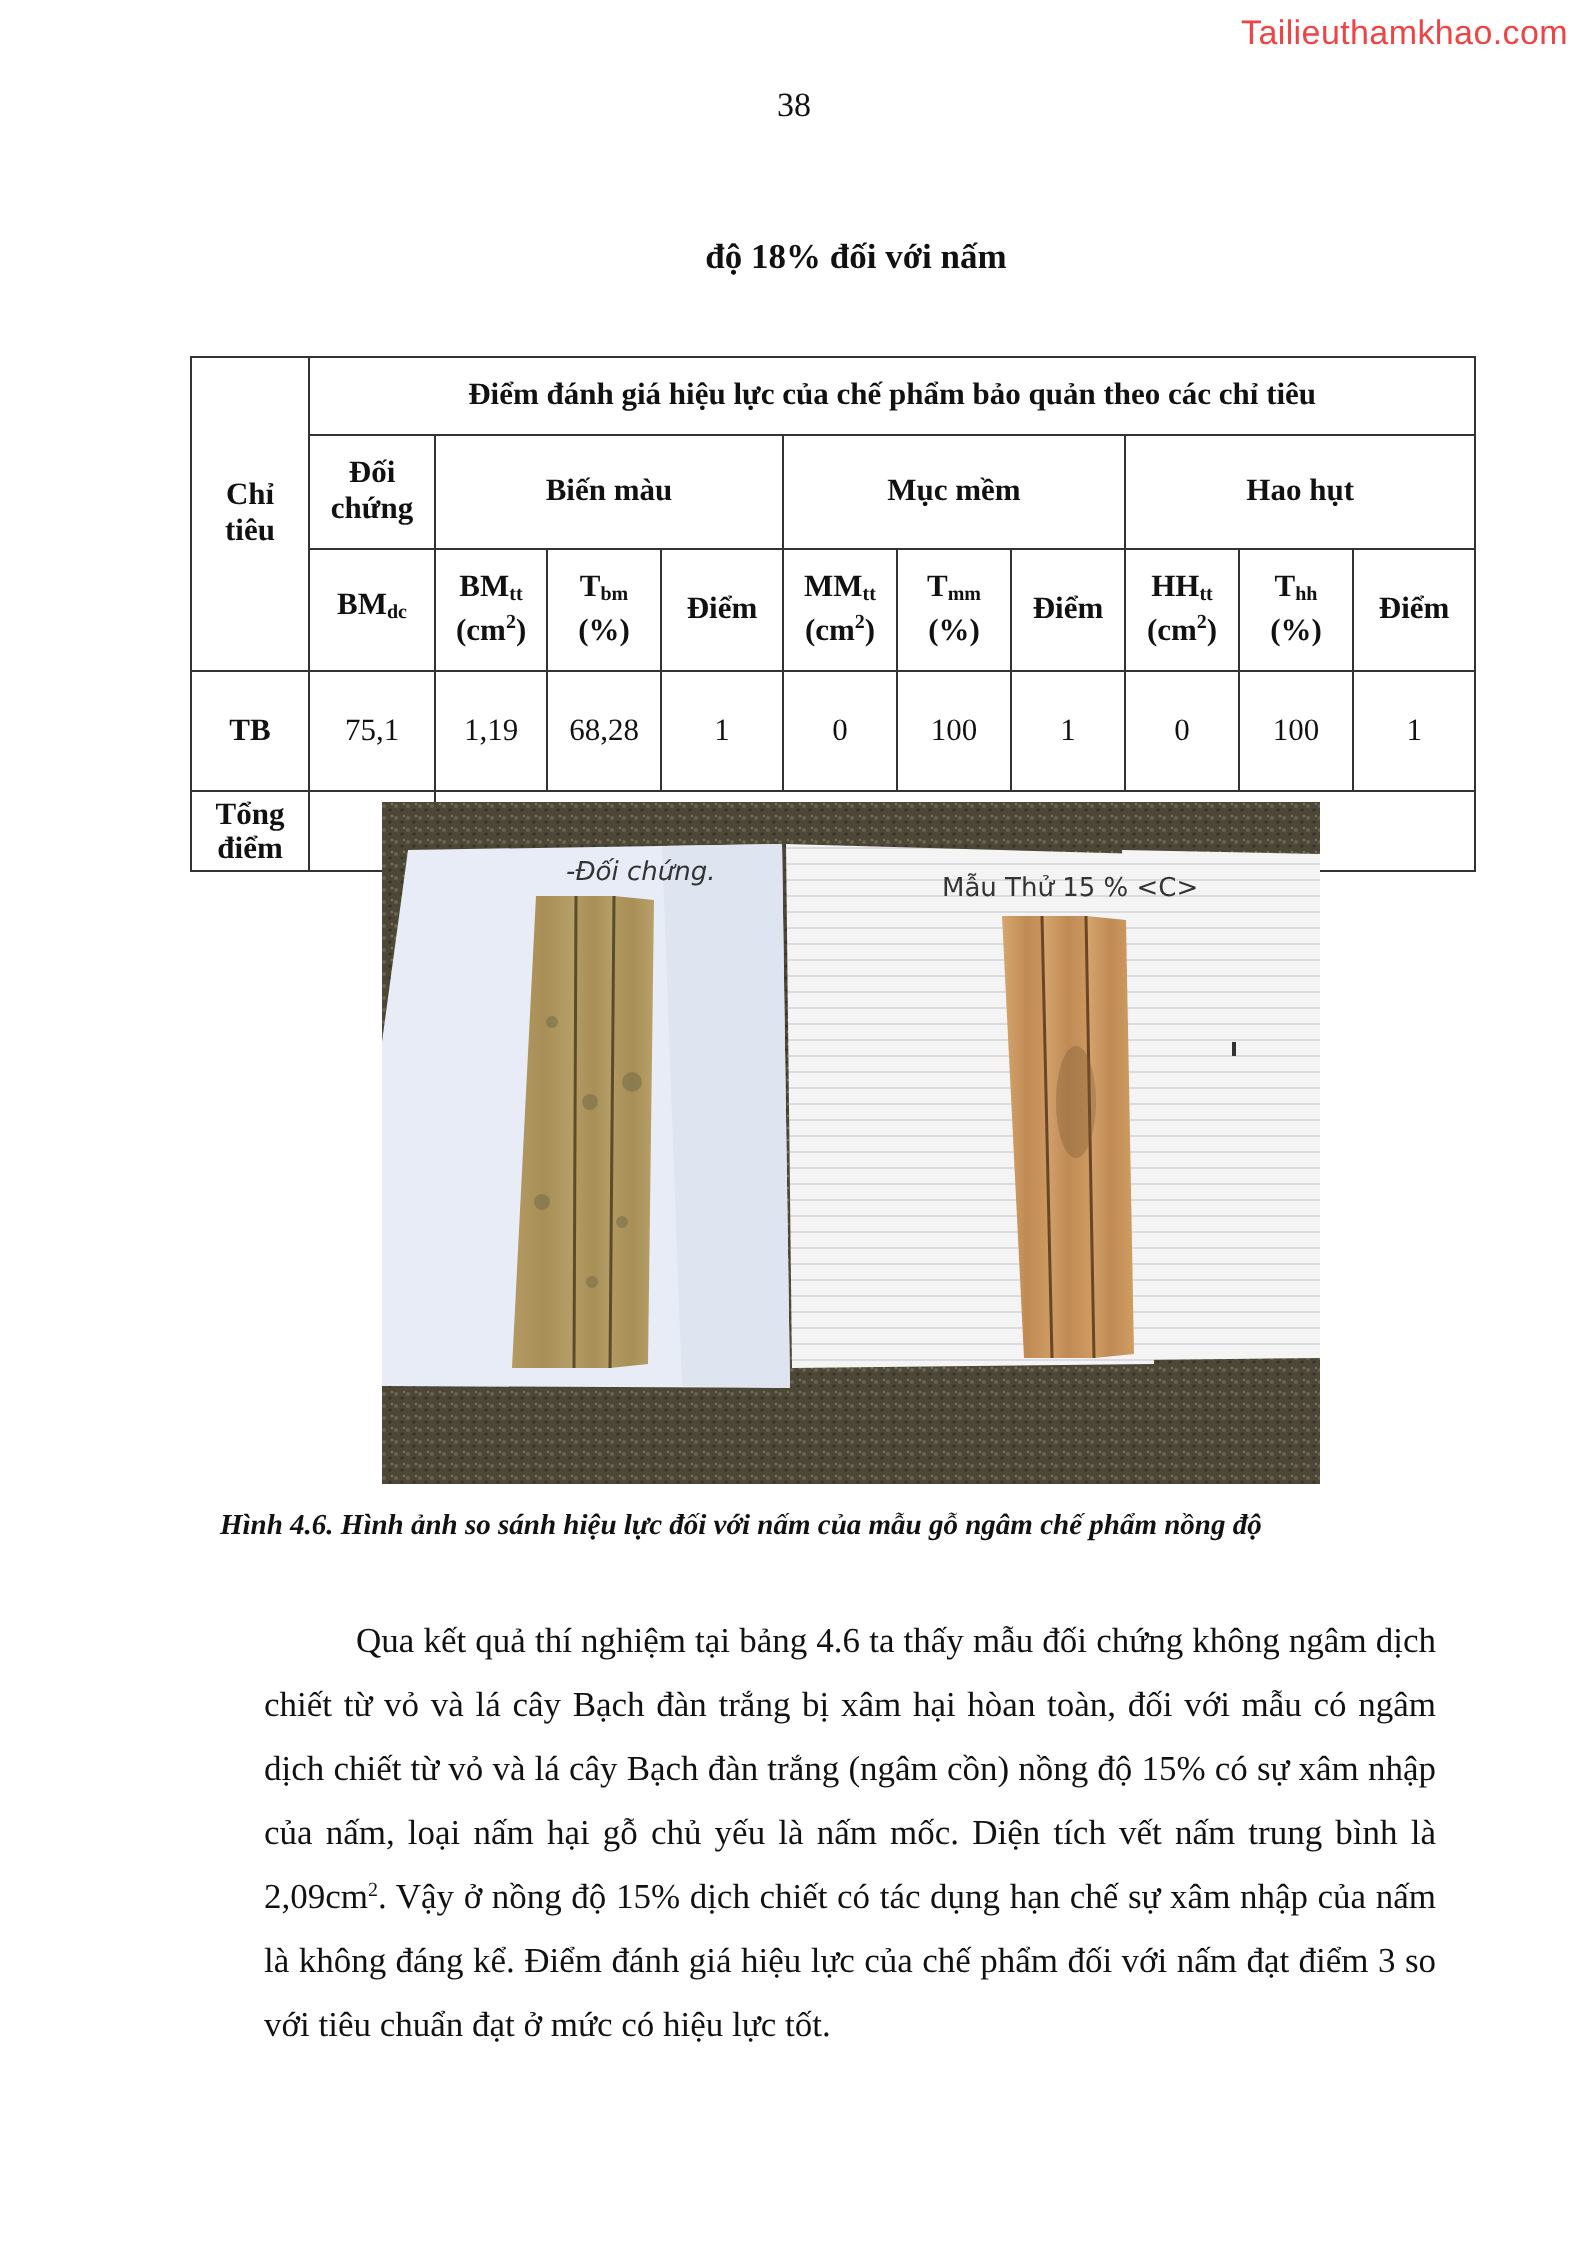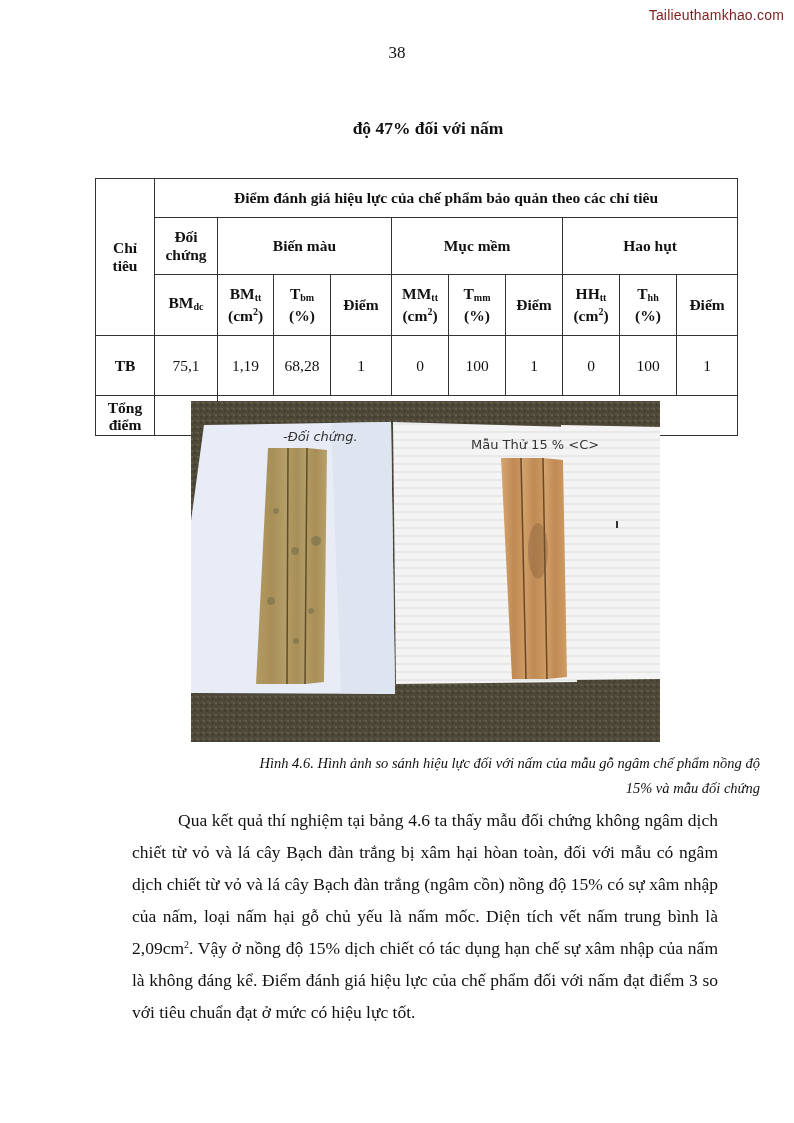--- a/index.html
+++ b/index.html
@@ -1,43 +1,43 @@
 <!DOCTYPE html>
 <html><head>
 <meta charset="utf-8">
 <style>
   html, body { margin: 0; padding: 0; background: #ffffff; }
   body { width: 794px; height: 1123px; position: relative; overflow: hidden;
          font-family: "Liberation Serif", "DejaVu Serif", serif; color: #111; }
   .watermark { position: absolute; top: 7px; right: 10px; font-family: "Liberation Sans", sans-serif;
-               font-size: 14px; color: #7f1d1d; letter-spacing: 0.2px; }
+               font-size: 17px; color: #ef4444; letter-spacing: 0.2px; }
   .page-num { position: absolute; top: 43px; left: 0; width: 794px; text-align: center; font-size: 17px; }
   .tbl-title { position: absolute; top: 112px; left: 100px; width: 656px; text-align: center;
                font-weight: bold; font-size: 17.5px; line-height: 32px; }
   table.eval { position: absolute; top: 178px; left: 95px; width: 642px; border-collapse: collapse;
                font-size: 15.5px; table-layout: fixed; }
   table.eval td { border: 1px solid #333; text-align: center; vertical-align: middle; padding: 10px; line-height: 18px; }
   .b { font-weight: bold; }
   sub { font-size: 10px; vertical-align: -2px; }
   sup { font-size: 10px; vertical-align: 6px; line-height: 0; }
   .photo { position: absolute; top: 401px; left: 191px; width: 469px; height: 341px; overflow: hidden;
            background: #fca5a5; }
-  .caption { position: absolute; top: 751px; left: 110px; width: 650px; text-align: right;
-             font-style: italic; font-weight: normal; font-size: 14.5px; line-height: 25px; }
+  .caption { position: absolute; top: 751px; left: 110px; width: 650px; text-align: left;
+             font-style: italic; font-weight: bold; font-size: 14.5px; line-height: 25px; }
   .para { position: absolute; top: 804px; left: 132px; width: 586px; font-size: 17.5px; line-height: 32px;
           text-align: justify; text-indent: 46px; }
 </style>
 </head>
 <body>
 
 <div class="watermark">Tailieuthamkhao.com</div>
 <div class="page-num">38</div>
 
 <div class="tbl-title">
-  <div>độ 47% đối với nấm</div>
+  <div>độ 18% đối với nấm</div>
 </div>
 
 <table class="eval">
   <colgroup>
     <col style="width:59px">
       <col style="width:63px">
       <col style="width:56px">
       <col style="width:57px">
     <col style="width:61px">
       <col style="width:57px">
@@ -144,16 +144,15 @@
     <line x1="352" y1="57" x2="356" y2="278" stroke="#6b4626" stroke-width="1.5"></line>
     <ellipse cx="347" cy="150" rx="10" ry="28" fill="#7b5a35" opacity="0.35"></ellipse>
     <rect x="425" y="120" width="2" height="7" fill="#333"></rect>
   </svg>
   <div style="position:absolute;top:28px;left:92px;font-family:'DejaVu Sans',sans-serif;font-style:italic;font-size:13px;color:#333;">-Đối chứng.</div>
   <div style="position:absolute;top:36px;left:248px;font-family:'DejaVu Sans',sans-serif;font-size:13px;color:#333;margin-left:32px;">Mẫu Thử 15 % &lt;C&gt;</div>
 </div>
 
 <div class="caption">
   <div>Hình 4.6. Hình ảnh so sánh hiệu lực đối với nấm của mẫu gỗ ngâm chế phẩm nồng độ</div>
-  <div>15% và mẫu đối chứng</div>
 </div>
 
 <div class="para"><span>Qua kết quả thí nghiệm tại bảng 4.6 ta thấy mẫu đối chứng không ngâm dịch chiết từ vỏ và lá cây Bạch đàn trắng bị xâm hại hòan toàn, đối với mẫu có ngâm dịch chiết từ vỏ và lá cây Bạch đàn trắng (ngâm cồn) nồng độ 15% có sự xâm nhập của nấm, loại nấm hại gỗ chủ yếu là nấm mốc. Diện tích vết nấm trung bình là 2,09cm</span><sup>2</sup><span>. Vậy ở nồng độ 15% dịch chiết có tác dụng hạn chế sự xâm nhập của nấm là không đáng kể. Điểm đánh giá hiệu lực của chế phẩm đối với nấm đạt điểm 3 so với tiêu chuẩn đạt ở mức có hiệu lực tốt.</span></div>
 
 </body></html>

